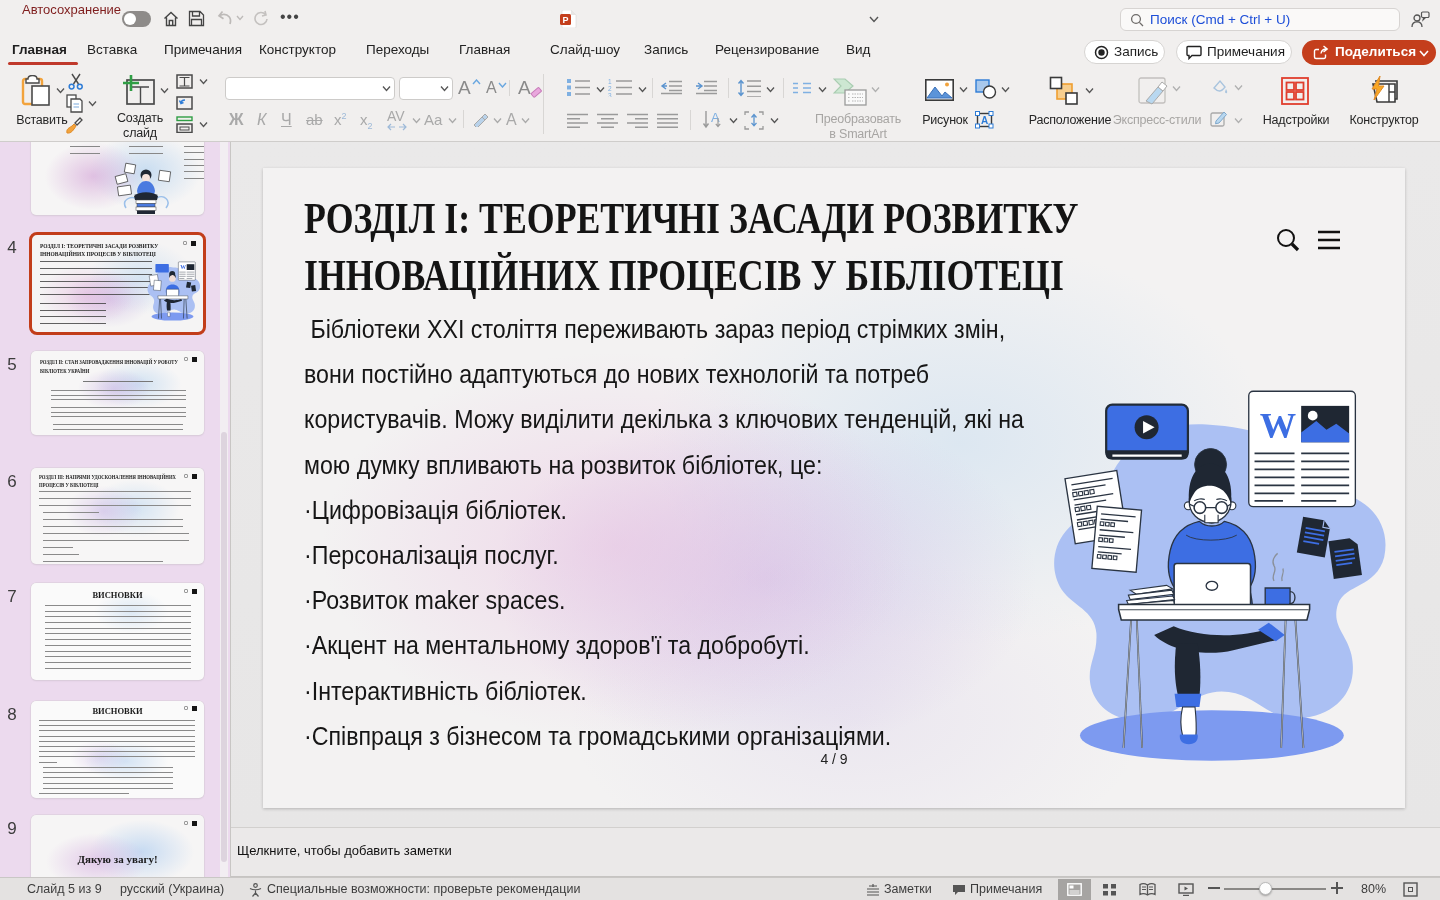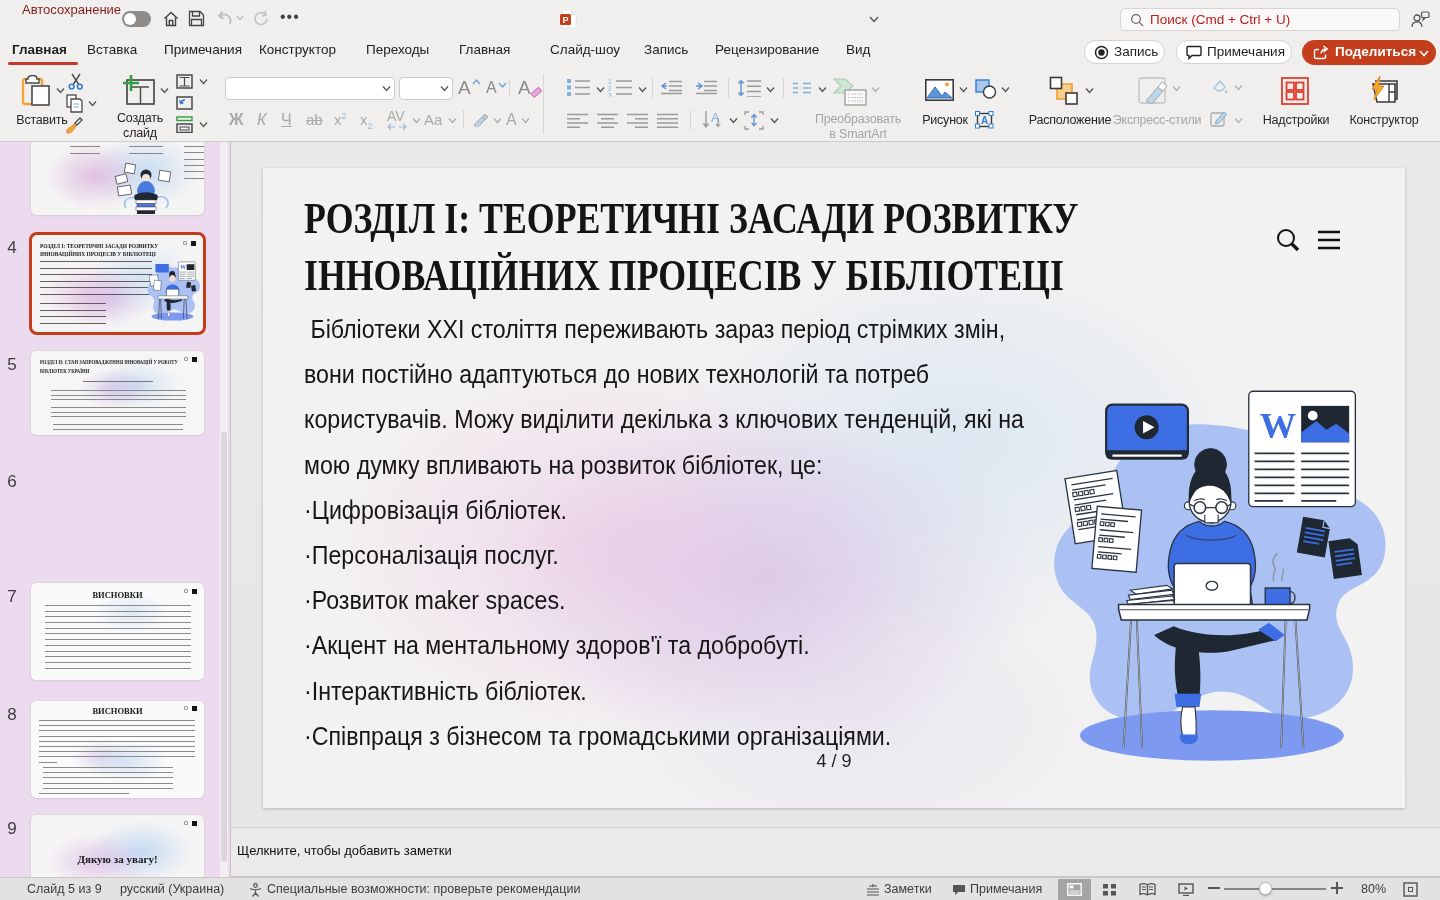--- a/index.html
+++ b/index.html
@@ -25,21 +25,21 @@
 #editor{position:absolute;left:231px;top:142px;width:1209px;height:685px;background:linear-gradient(180deg,#eae9e9,#e7e6e6)}
 #slide{position:absolute;left:32px;top:26px;width:1142px;height:640px;box-shadow:0 1px 3px rgba(0,0,0,.22);
 background:
 radial-gradient(36% 42% at 31% 59%, rgba(232,181,221,.44), rgba(232,181,221,0) 72%),
 radial-gradient(33% 38% at 44% 64%, rgba(182,152,223,.37), rgba(182,152,223,0) 72%),
 radial-gradient(36% 42% at 61% 43%, rgba(189,216,240,.42), rgba(189,216,240,0) 75%),
 radial-gradient(36% 36% at 52% 86%, rgba(196,176,228,.17), rgba(196,176,228,0) 70%),
 #f3f2f2}
 #slidetitle{position:absolute;left:41px;top:22px;width:1000px;font-family:"Liberation Serif",serif;font-weight:bold;font-size:45px;line-height:57px;color:#141414;transform:scaleX(.795);transform-origin:0 0}
 #slidebody{position:absolute;left:41px;top:139px;width:820px;font-size:25px;line-height:45.2px;color:#161616;transform:scaleX(.928);transform-origin:0 0}
-#pagenum{position:absolute;left:0;top:583px;width:1142px;text-align:center;font-size:18px;color:#222}
+#pagenum{position:absolute;left:0;top:583px;width:1142px;text-align:center;font-size:14px;color:#222}
 
 #notes{position:absolute;left:231px;top:827px;width:1209px;height:50px;background:#ebe9e9;border-top:1px solid #d2d0ce;border-bottom:1px solid #c6c4c2}
 #notes span{position:absolute;left:6px;top:15px;font-size:13px;color:#111}
 #statusbar{position:absolute;left:0;top:877px;width:1440px;height:23px;background:#e4e2e1;border-top:1px solid #c9c7c5;font-size:12.5px;color:#3c3c3c}
 .sbitem{position:absolute;top:4px;white-space:nowrap}
 </style></head>
 <body>
 
 <div id="topbar">
  <span class="abs" style="left:22px;top:2px;font-size:13px;color:#7f1d1d">Автосохранение</span>
@@ -68,21 +68,21 @@
       <text x="5.5" y="12.5" font-size="9" font-weight="bold" fill="#fff" text-anchor="middle" font-family="Liberation Sans">P</text>
     </svg>
  <svg class="abs" style="left:869px;top:16px" width="10" height="7" viewBox="0 0 10 7">
       <path d="M1 1 L5 5.5 L9 1" fill="none" stroke="#555" stroke-width="1.4"></path>
     </svg>
  <span class="abs" style="left:1120px;top:8px;width:280px;height:23px;background:#faf9f8;border:1px solid #d7d4d2;border-radius:6px"></span>
  <svg class="abs" style="left:1130px;top:13px" width="14" height="14" viewBox="0 0 14 14">
       <circle cx="6" cy="6" r="4.4" fill="none" stroke="#6e6b69" stroke-width="1.3"></circle>
       <path d="M9.4 9.4 L13 13" stroke="#6e6b69" stroke-width="1.3"></path>
     </svg>
- <span class="abs" style="left:1150px;top:12px;font-size:13.5px;color:#b91c1c">Поиск (Cmd + Ctrl + U)</span>
+ <span class="abs" style="left:1150px;top:12px;font-size:13.5px;color:#1d4ed8">Поиск (Cmd + Ctrl + U)</span>
  <svg class="abs" style="left:1410px;top:11px" width="20" height="17" viewBox="0 0 20 17">
       <circle cx="7" cy="7" r="3" fill="none" stroke="#555" stroke-width="1.3"></circle>
       <path d="M2 16 C2 12.5 4 10.8 7 10.8 C10 10.8 12 12.5 12 16" fill="none" stroke="#555" stroke-width="1.3"></path>
       <rect x="11.5" y="1" width="7.5" height="5.5" rx="1.2" fill="none" stroke="#555" stroke-width="1.2"></rect>
       <path d="M13.5 6.5 L13 9 L15.5 6.5" fill="none" stroke="#555" stroke-width="1.1"></path>
     </svg>
 </div>
 
 <div id="tabs">
  <span class="tab active" style="left:12px">Главная</span>
@@ -465,20 +465,34 @@
   <div class="abs" style="left:9px;top:7px;width:210px;font-family:'Liberation Serif',serif;font-weight:bold;font-size:7px;line-height:8.6px;color:#1a1a1a;transform:scaleX(.67);transform-origin:0 0;white-space:nowrap">РОЗДІЛ ІІ: СТАН ЗАПРОВАДЖЕННЯ ІННОВАЦІЙ У РОБОТУ<br>БІБЛІОТЕК УКРАЇНИ</div>
   <div class="abs" style="left:52px;top:30px;width:70px;height:3px;background:repeating-linear-gradient(180deg,#777 0 1px,transparent 1px 5px)"></div>
   <div class="abs" style="left:20px;top:39px;width:135px;height:13px;background:repeating-linear-gradient(180deg,#8a8a8a 0 1px,transparent 1px 4.6px)"></div>
   <div class="abs" style="left:20px;top:56px;width:135px;height:13px;background:repeating-linear-gradient(180deg,#8a8a8a 0 1px,transparent 1px 4.6px)"></div>
   <div class="abs" style="left:22px;top:73px;width:130px;height:9px;background:repeating-linear-gradient(180deg,#8a8a8a 0 1px,transparent 1px 4.6px)"></div>
   <div class="abs" style="left:24px;top:86px;width:126px;height:9px;background:repeating-linear-gradient(180deg,#8a8a8a 0 1px,transparent 1px 4.6px)"></div>
   <span class="abs" style="right:16px;top:6px;width:4px;height:4px;border:1px solid #999;border-radius:1px"></span>
   <span class="abs" style="right:7px;top:6px;width:5px;height:5px;background:#151515"></span>
  </div>
 
+ <div class="thumb" style="top:326px;height:96px;background:
+ radial-gradient(32% 38% at 42% 45%, rgba(190,160,222,.42), rgba(190,160,222,0) 70%),
+ radial-gradient(36% 42% at 60% 42%, rgba(175,208,238,.5), rgba(175,208,238,0) 72%),#f7f6f6">
+  <div class="abs" style="left:8px;top:5px;width:215px;font-family:'Liberation Serif',serif;font-weight:bold;font-size:7px;line-height:8.4px;color:#1a1a1a;transform:scaleX(.67);transform-origin:0 0;white-space:nowrap">РОЗДІЛ ІІІ: НАПРЯМИ УДОСКОНАЛЕННЯ ІННОВАЦІЙНИХ<br>ПРОЦЕСІВ У БІБЛІОТЕЦІ</div>
+  <div class="abs" style="left:8px;top:23px;width:152px;height:15px;background:repeating-linear-gradient(180deg,#8a8a8a 0 1px,transparent 1px 7px)"></div>
+  <div class="abs" style="left:12px;top:44px;width:56px;height:1px;background:#8a8a8a"></div>
+  <div class="abs" style="left:12px;top:51px;width:140px;height:8px;background:repeating-linear-gradient(180deg,#8a8a8a 0 1px,transparent 1px 7px)"></div>
+  <div class="abs" style="left:12px;top:65px;width:146px;height:8px;background:repeating-linear-gradient(180deg,#8a8a8a 0 1px,transparent 1px 7px)"></div>
+  <div class="abs" style="left:12px;top:79px;width:30px;height:1px;background:#8a8a8a"></div>
+  <div class="abs" style="left:12px;top:86px;width:36px;height:1px;background:#8a8a8a"></div>
+  <div class="abs" style="left:12px;top:93px;width:120px;height:1px;background:#8a8a8a"></div>
+  <span class="abs" style="right:16px;top:6px;width:4px;height:4px;border:1px solid #999;border-radius:1px"></span>
+  <span class="abs" style="right:7px;top:6px;width:5px;height:5px;background:#151515"></span>
+ </div>
 
  <div class="thumb" style="top:441px;height:97px;background:
  radial-gradient(30% 30% at 58% 30%, rgba(185,212,238,.45), rgba(185,212,238,0) 72%),#fafafa">
   <div class="abs" style="left:0;top:7px;width:173px;text-align:center;font-family:'Liberation Serif',serif;font-weight:bold;font-size:8.5px;color:#1a1a1a">ВИСНОВКИ</div>
   <div class="abs" style="left:14px;top:22px;width:146px;height:68px;background:repeating-linear-gradient(180deg,#8a8a8a 0 1px,transparent 1px 5.7px)"></div>
   <span class="abs" style="right:16px;top:6px;width:4px;height:4px;border:1px solid #999;border-radius:1px"></span>
   <span class="abs" style="right:7px;top:6px;width:5px;height:5px;background:#151515"></span>
  </div>
 
  <div class="thumb" style="top:559px;height:97px;background:

